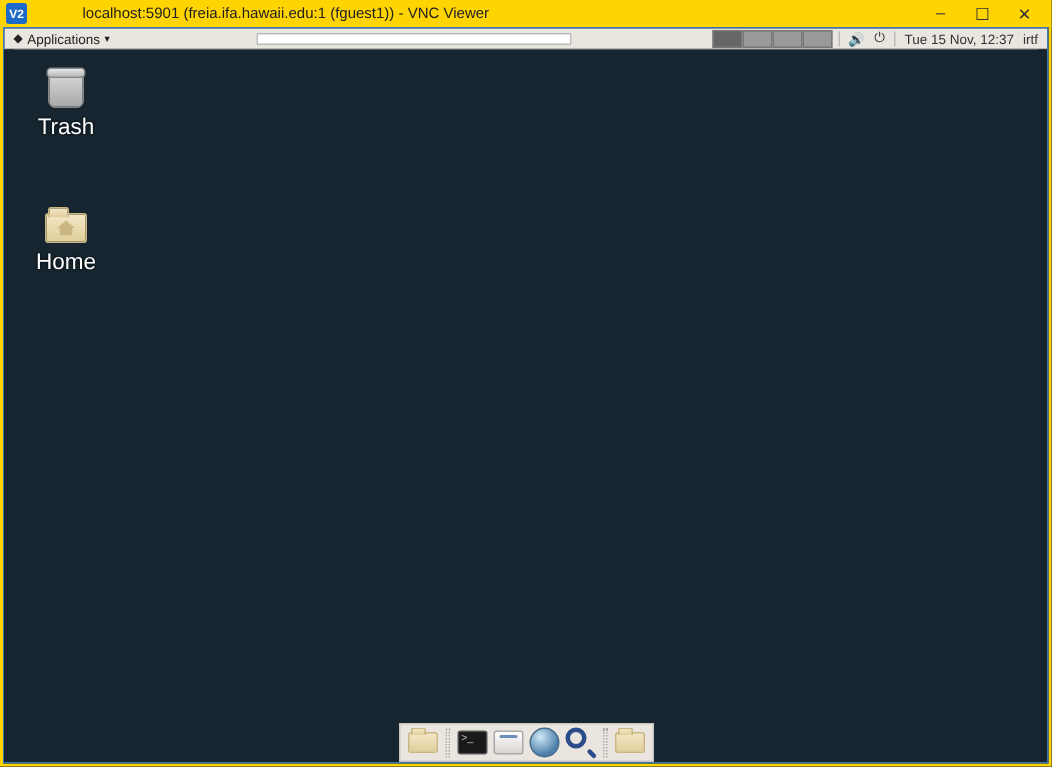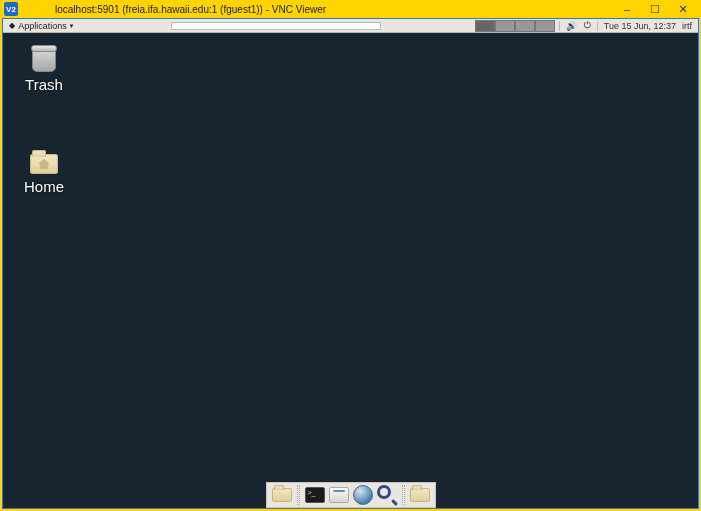--- a/index.html
+++ b/index.html
@@ -205,39 +205,39 @@
         <div class="pager-cell active"></div>
         <div class="pager-cell"></div>
         <div class="pager-cell"></div>
         <div class="pager-cell"></div>
       </div>
       <div class="tray">
         <span class="sep"></span>
         <span class="ico">🔊</span>
         <span class="ico">⏻</span>
         <span class="sep"></span>
-        <span>Tue 15 Jun, 12:37</span>
+        <span>Tue 15 Nov, 12:37</span>
         <span>irtf</span>
       </div>
     </div>
 
     <div class="pillar-left"></div>
     <div class="pillar-right"></div>
 
     <div class="remote-desktop">
 
       <div class="dicon" style="left:6px; top:14px;">
         <div class="glyph">
             <div class="trash-can"></div>
           </div>
         <div class="label">Trash</div>
       </div>
 
 
-      <div class="dicon" style="left:6px; top:116px;">
+      <div class="dicon" style="left:6px; top:104px;">
         <div class="glyph">
             <div class="folder home"></div>
           </div>
         <div class="label">Home</div>
       </div>
 
       <div class="dock">
         <div class="dock-item">
             <div class="mini-folder"></div>
           </div>

